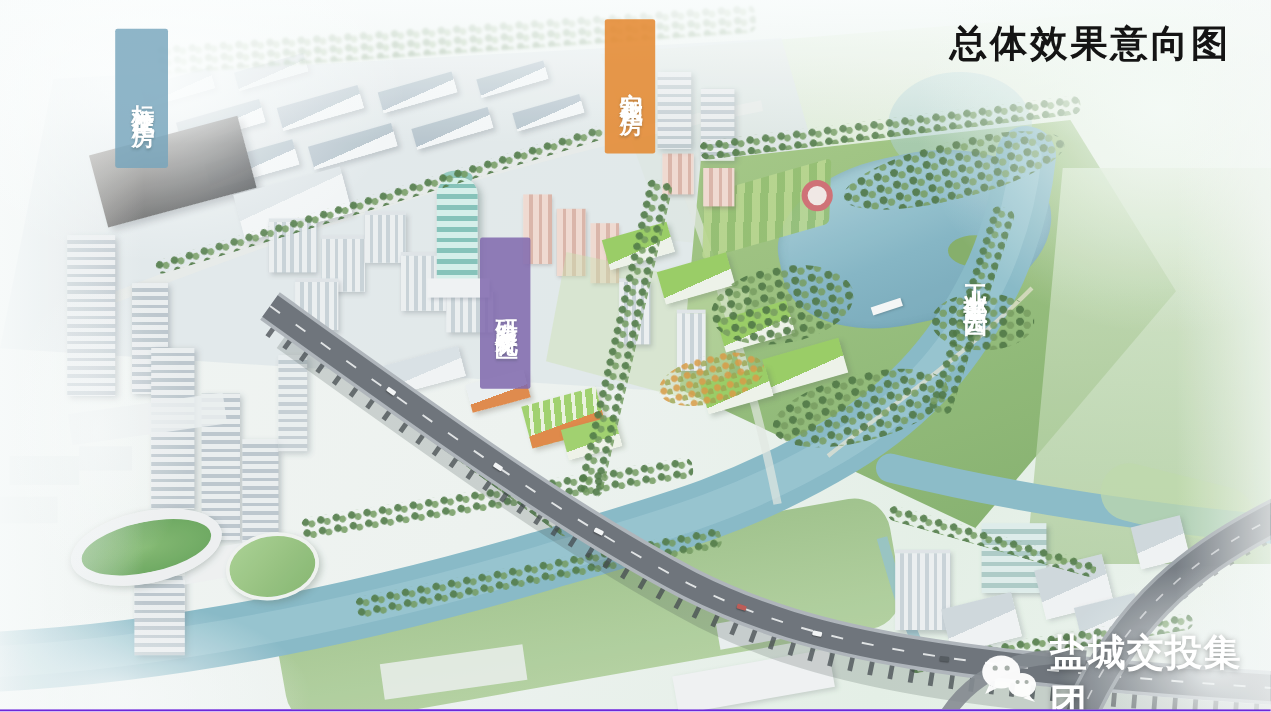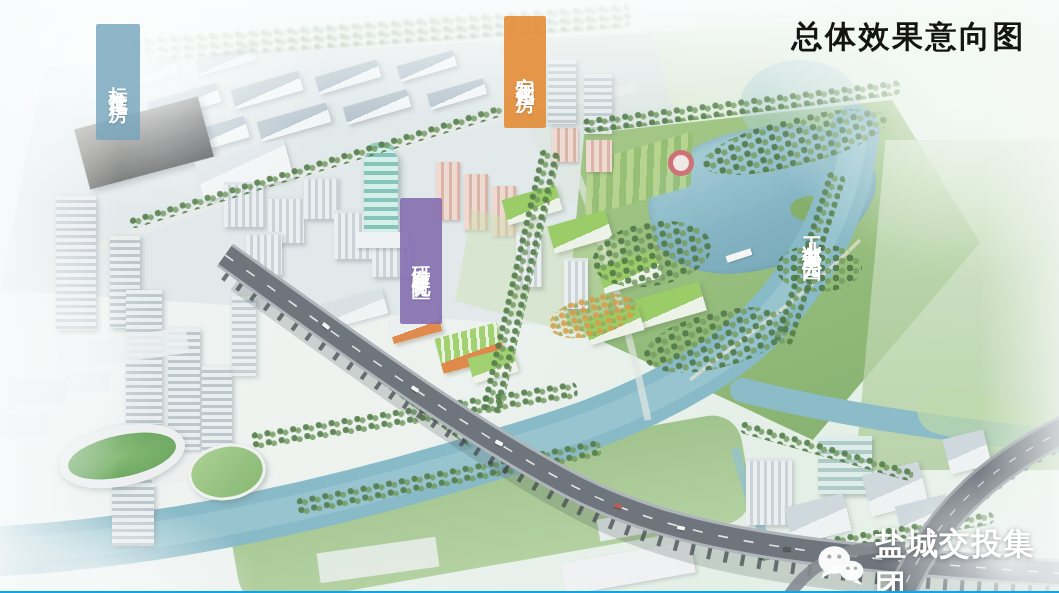--- a/index.html
+++ b/index.html
@@ -1,18 +1,18 @@
 <!DOCTYPE html>
 <html><head>
 <meta charset="utf-8">
 <style>
   html,body{margin:0;padding:0;background:#fff;}
   #stage{position:relative;width:1059px;height:593px;overflow:hidden;
          font-family:"Liberation Sans","DejaVu Sans",sans-serif;
-         border-bottom:2px solid #0ea5e9;box-sizing:border-box;}
+         border-bottom:2px solid #6d28d9;box-sizing:border-box;}
   .s{position:absolute;}
   svg.layer{position:absolute;left:0;top:0;pointer-events:none;}
   
   .fac{background:linear-gradient(172deg,#b3c2cb 58%,#f3f6f7 58%);box-shadow:2px 3px 4px rgba(90,100,110,.28);transform:rotate(-16deg);}
   .off{background:repeating-linear-gradient(90deg,#eaeef0 0 4px,#c6d1d6 4px 7px);border-top:3px solid #dde3e6;box-shadow:2px 3px 4px rgba(90,100,110,.3);}
   .twr{background:repeating-linear-gradient(180deg,#e9edef 0 4px,#b9c4cb 4px 7px);box-shadow:2px 2px 5px rgba(80,95,105,.35);}
   .grf{background:linear-gradient(172deg,#94ca5e 62%,#ecf2e8 62%);box-shadow:2px 3px 4px rgba(90,105,90,.3);transform:rotate(-16deg);}
   .slab{background:linear-gradient(170deg,#ccd6da 52%,#eff2f3 52%);box-shadow:2px 2px 4px rgba(90,100,110,.25);transform:rotate(-14deg);}
   .res{background:repeating-linear-gradient(90deg,#eed8cf 0 5px,#d8b2a5 5px 8px);box-shadow:1px 2px 3px rgba(100,90,85,.3);}
   .trees{background-image:

